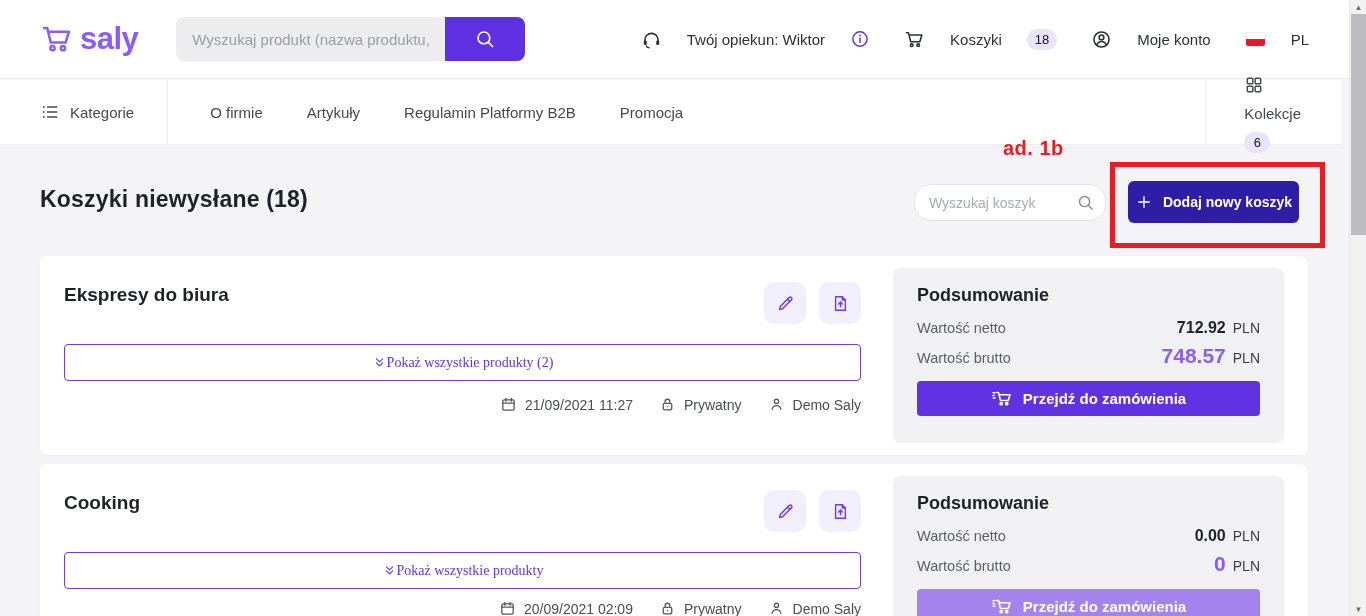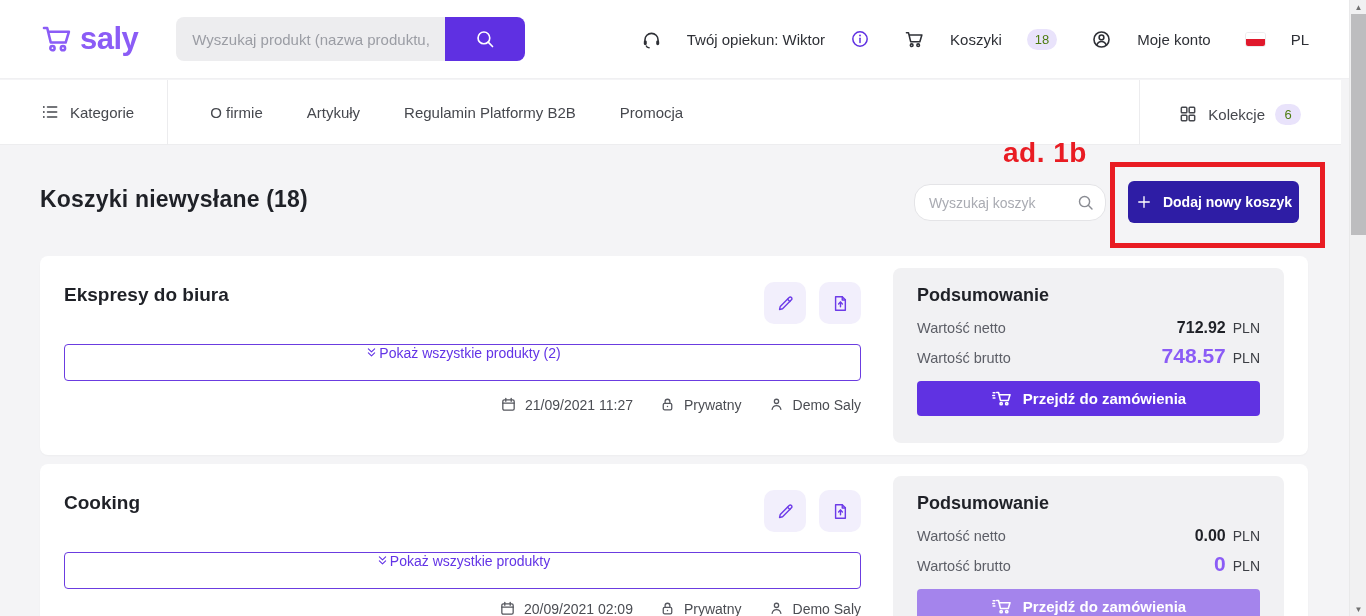--- a/index.html
+++ b/index.html
@@ -24,40 +24,40 @@
   .hsearch { display:flex; margin-left:38px; width:349px; height:44px; border-radius:8px; overflow:hidden; }
   .hsearch input {
     flex:1; border:0; outline:none; background:#ededef; padding:0 16px;
     font-size:15px; color:#3a3c42; font-family:inherit;
   }
   .hsearch input::placeholder { color:#9b9da4; }
   .hsearch-btn { width:80px; border:0; background:#5f30e2; color:#fff; display:flex; align-items:center; justify-content:center; cursor:pointer; }
   .hright { display:flex; align-items:center; margin-left:auto; margin-right:40px; gap:34px; }
   .hitem { display:flex; align-items:center; gap:25px; font-size:15px; color:#2e3036; cursor:pointer; white-space:nowrap; }
   .badge {
-    background:#e9e3fb; color:#4d7c0f; border-radius:999px;
+    background:#e9e3fb; color:#0f172a; border-radius:999px;
     font-size:13px; padding:3px 8px; min-width:26px; text-align:center;
   }
   .info-ic { color:#5f30e2; }
   .flag { width:21px; height:15px; border-radius:3px; overflow:hidden; border:1px solid #ececee; }
   .flag .t { height:50%; background:#fff; }
   .flag .b { height:50%; background:#e0192c; }
 
   
   .navbar {
     position:absolute; top:80px; left:0; right:25px; height:65px;
     background:#fff; border-bottom:1px solid #ededef;
     display:flex; align-items:center; font-size:15px; color:#46484e;
   }
   .nav-cat { display:flex; align-items:center; gap:10px; margin-left:40px; font-weight:500; cursor:pointer; }
   .vdiv { width:1px; height:65px; background:#ececee; margin-left:33px; }
   .nav-links { display:flex; gap:44px; margin-left:42px; }
   .nav-link { cursor:pointer; }
   .nav-right { margin-left:auto; display:flex; align-items:center; height:65px; }
-  .nav-collections { display:flex; align-items:center; gap:10px; margin:4px 40px 0 38px; cursor:pointer; font-weight:500; }
+  .nav-collections { display:flex; align-items:flex-start; gap:10px; margin:4px 40px 0 38px; cursor:pointer; font-weight:500;flex-direction:column; }
 
   
   .page-title { position:absolute; left:40px; top:186px; font-size:23px; font-weight:700; letter-spacing:0.2px; }
   .cart-search {
     position:absolute; left:914px; top:184px; width:192px; height:37px;
     background:#fff; border:1px solid #e4e4e7; border-radius:16px;
     display:flex; align-items:center; padding:0 10px 0 14px;
   }
   .cart-search input { flex:1; border:0; outline:none; font-size:14px; color:#3a3c42; font-family:inherit; min-width:0; }
   .cart-search input::placeholder { color:#a9abb2; }
@@ -66,42 +66,42 @@
     position:absolute; left:1128px; top:181px; width:171px; height:42px;
     background:#2e1da5; color:#fff; border:0; border-radius:6px;
     display:flex; align-items:center; justify-content:center; gap:10px;
     font-size:14px; font-weight:700; font-family:inherit; cursor:pointer; z-index:3;
   }
   .anno-box {
     position:absolute; left:1110px; top:162px; width:215px; height:86px;
     border:5px solid #e91c23; z-index:2;
   }
   .anno-text {
-    position:absolute; left:1003px; top:137px; font-size:28px; font-weight:700;
+    position:absolute; left:1003px; top:137px; font-size:20px; font-weight:700;
     color:#e91c23; z-index:2; letter-spacing:0.5px;
   }
 
   
   .card {
     position:absolute; left:40px; width:1268px; background:#fff; border-radius:8px;
     box-shadow:0 1px 2px rgba(30,30,40,0.03);
   }
   .card1 { top:256px; height:199px; }
   .card2 { top:464px; height:230px; }
   .card-title { position:absolute; left:24px; top:28px; font-size:19px; font-weight:700; }
   .icon-actions { position:absolute; left:724px; top:26px; display:flex; gap:13px; }
   .icon-btn {
     width:42px; height:42px; border-radius:10px; border:0; background:#f2effc;
     color:#6d3be8; display:flex; align-items:center; justify-content:center; cursor:pointer;
   }
   .products-btn {
     position:absolute; left:24px; top:88px; width:797px; height:37px;
     background:#fff; border:1px solid #6b3ce0; border-radius:4px;
-    color:#6334e6; font-size:14px; font-family:Liberation Sans, sans-serif; cursor:pointer;
-    display:flex; align-items:flex-start; justify-content:center; 
+    color:#6334e6; font-size:14px; font-family:Liberation Serif, serif; cursor:pointer;
+    display:flex; align-items:center; justify-content:center; 
   }
   .meta-row {
     position:absolute; left:24px; width:797px;
     display:flex; justify-content:flex-end; align-items:center; gap:26px;
     font-size:14px; color:#4b4d53;
   }
   .card1 .meta-row { top:140px; }
   .card2 .meta-row { top:136px; }
   .meta-item { display:flex; align-items:flex-end; gap:8px; }
   .meta-item .mi { color:#55575e; }

